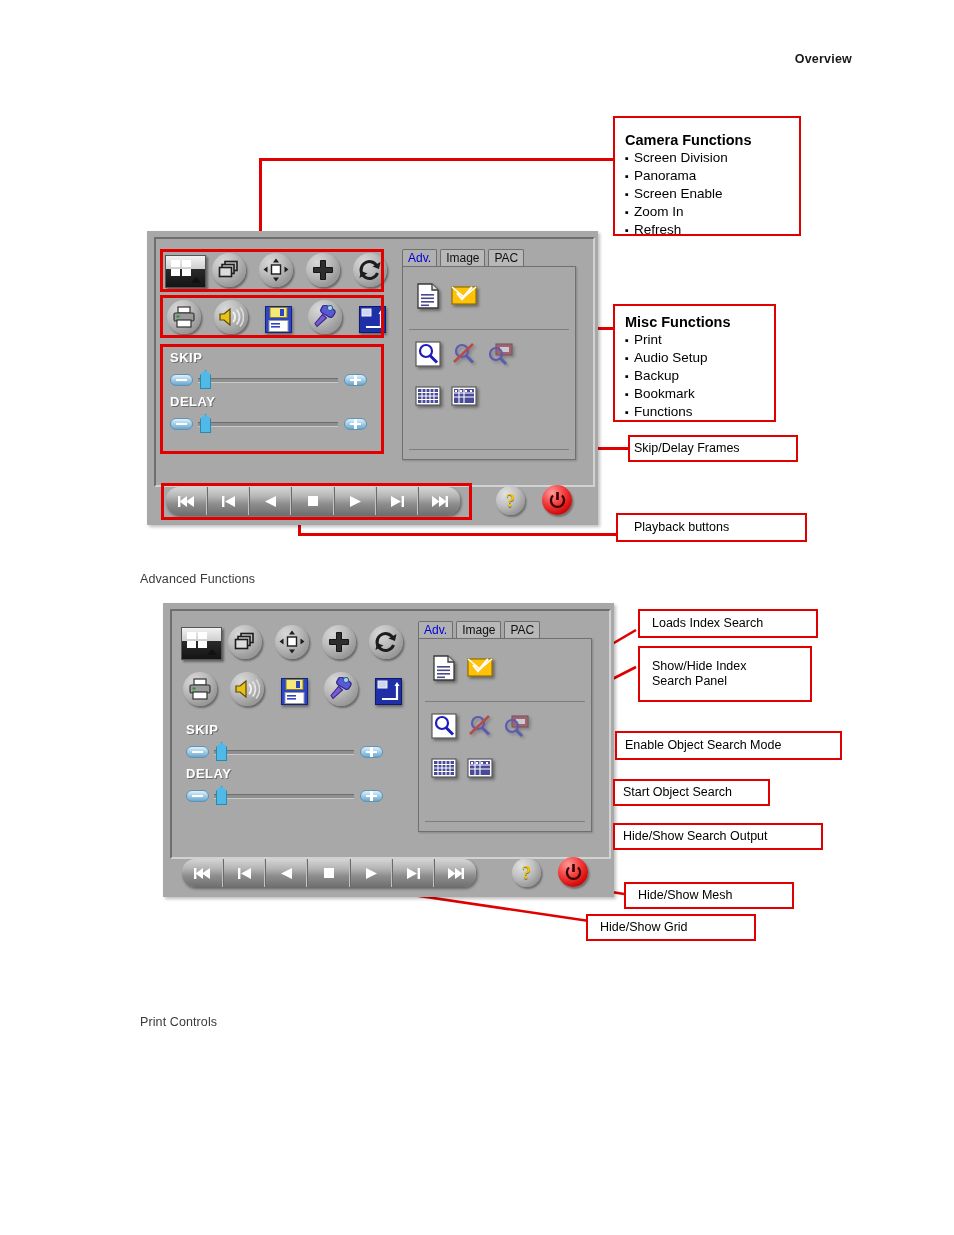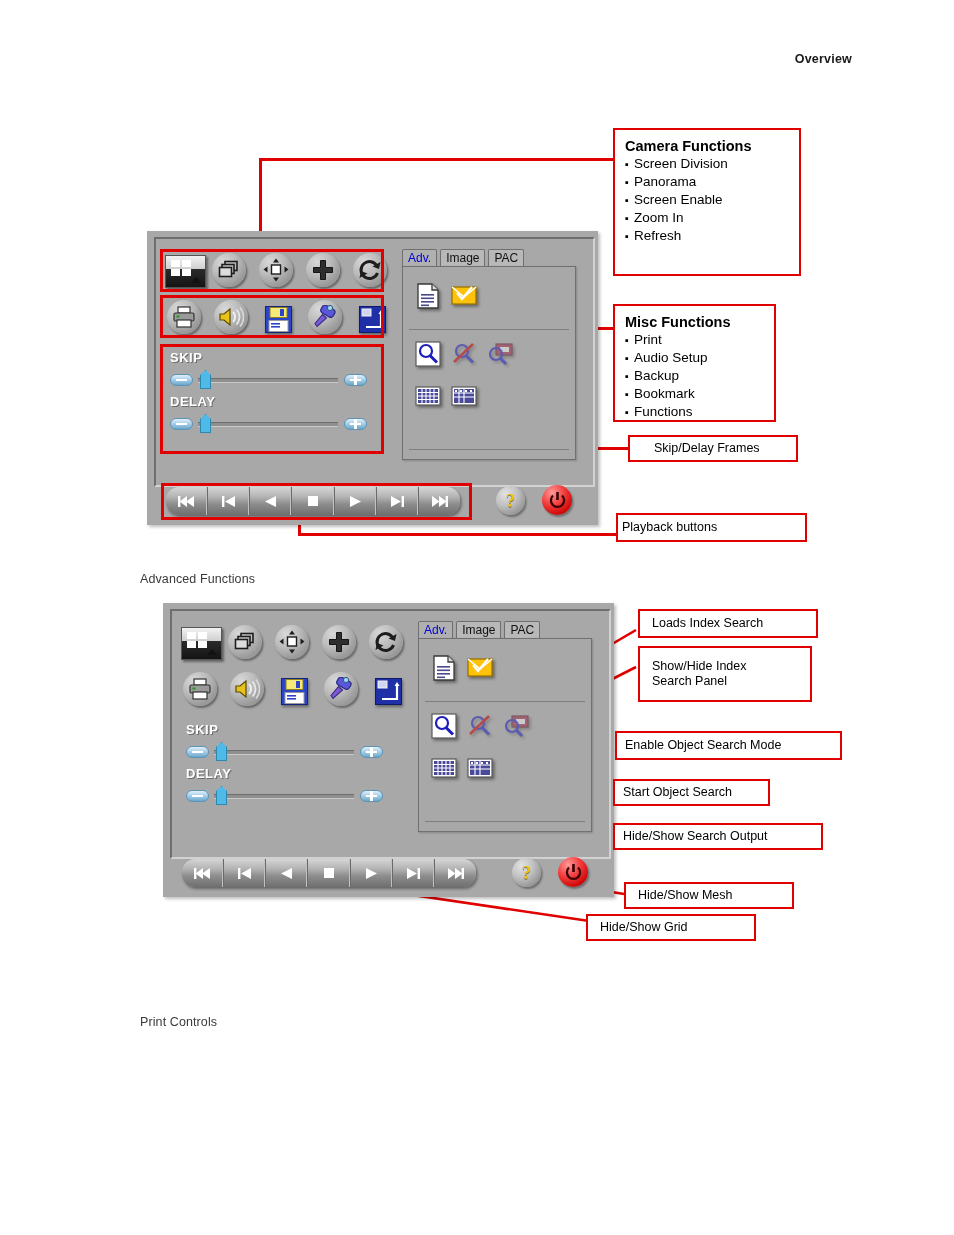--- a/index.html
+++ b/index.html
@@ -108,21 +108,21 @@
   
   .conn{position:absolute;border-color:#e00000;box-sizing:border-box;}
 </style>
 </head>
 <body>
 
 <div class="abs" id="page-header">
   <span>Overview</span>
 </div>
 
-<div class="annbox titled abs" style="left:613px;top:128px;width:188px;height:148px;padding:7px 0 0 10px;">
+<div class="annbox titled abs" style="left:613px;top:116px;width:188px;height:120px;padding:13px 0 0 10px;">
   <div class="atitle anntext">Camera Functions</div>
   <ul>
     <li>Screen Division</li>
     <li>Panorama</li>
     <li>Screen Enable</li>
     <li>Zoom In</li>
     <li>Refresh</li>
   </ul>
 </div>
 
@@ -134,26 +134,26 @@
   <ul>
     <li>Print</li>
     <li>Audio Setup</li>
     <li>Backup</li>
     <li>Bookmark</li>
     <li>Functions</li>
   </ul>
 </div>
 <div class="abs conn" style="left:383px;top:327px;width:232px;height:3px;background:#e00000;"></div>
 
-<div class="annbox abs" style="left:628px;top:435px;width:170px;height:27px;display:flex;align-items:center;padding-left:24px;">
+<div class="annbox abs" style="left:628px;top:435px;width:170px;height:27px;display:flex;align-items:center;padding-left:4px;">
   <span class="anntext">Skip/Delay Frames</span>
 </div>
 <div class="abs conn" style="left:378px;top:447px;width:252px;height:3px;background:#e00000;"></div>
 
-<div class="annbox abs" style="left:616px;top:513px;width:191px;height:29px;display:flex;align-items:center;padding-left:4px;">
+<div class="annbox abs" style="left:616px;top:513px;width:191px;height:29px;display:flex;align-items:center;padding-left:16px;">
   <span class="anntext">Playback buttons</span>
 </div>
 <div class="abs conn" style="left:298px;top:518px;width:320px;height:18px;
             border-bottom:3px solid #e00000;border-left:3px solid #e00000;"></div>
 
 <div class="abs app-panel" style="left:147px;top:231px;width:451px;height:294px;">
 
   <div class="panel-inner" style="left:7px;top:6px;width:437px;height:246px;"></div>
 
   <div class="abs" style="left:18px;top:22px;">

